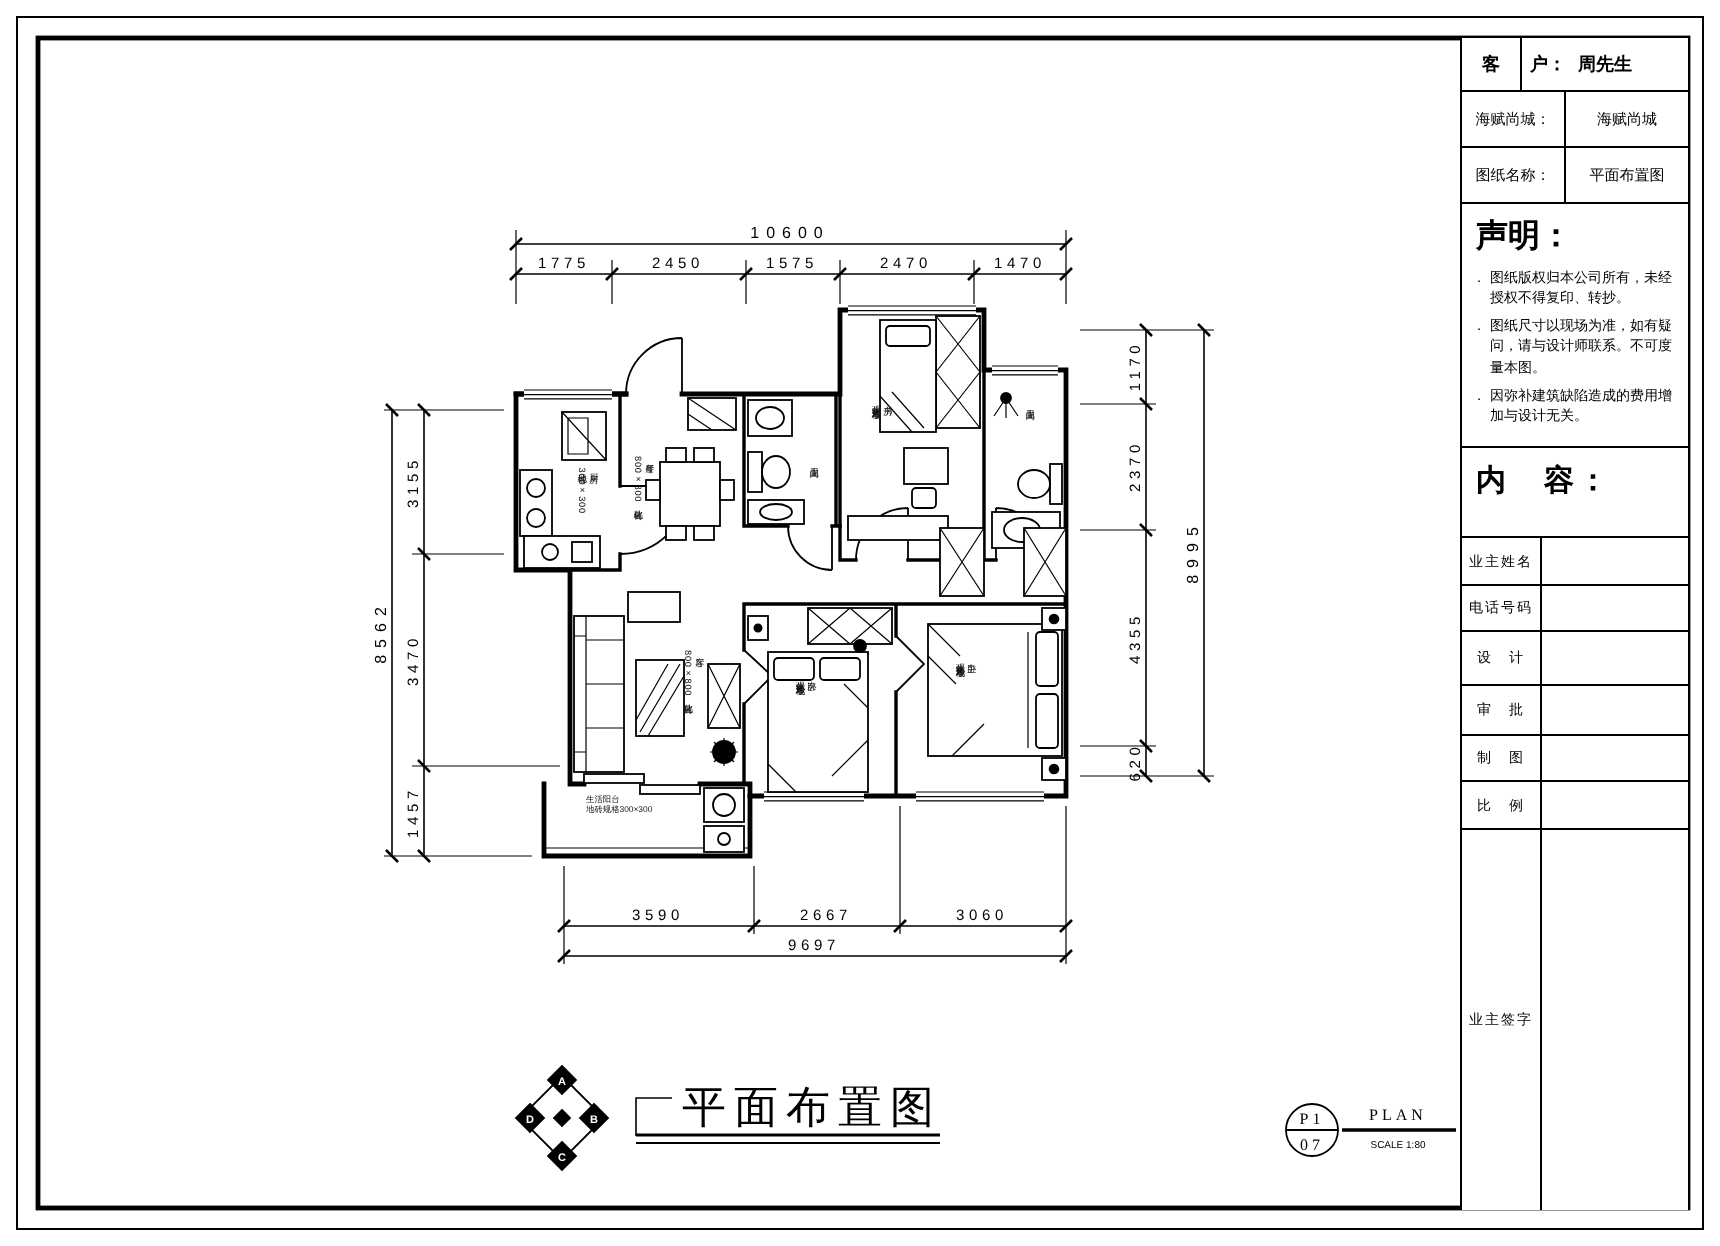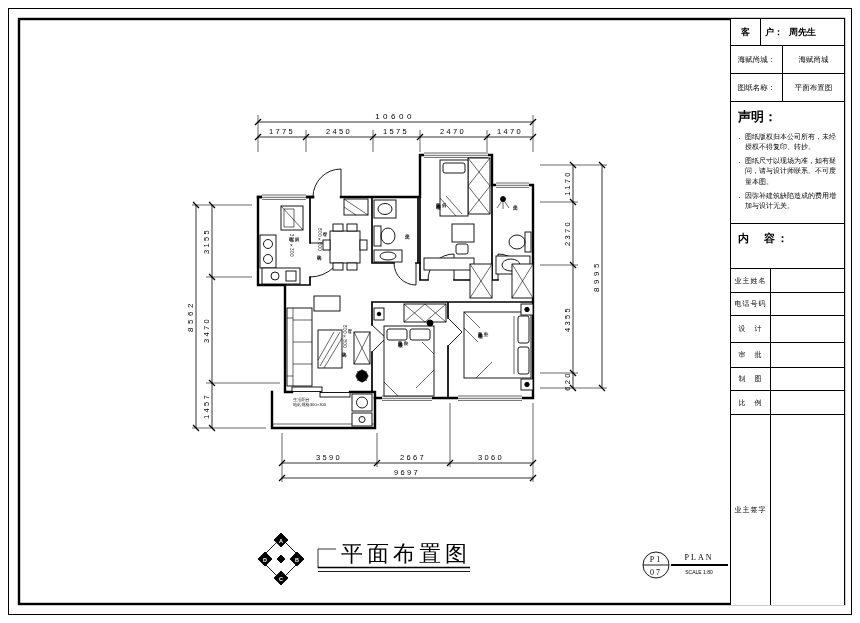--- a/index.html
+++ b/index.html
@@ -40,26 +40,26 @@
   .tb-row{display:flex;border-top:1px solid #000;box-sizing:border-box;align-items:center;}
   .r1{height:27px;font-weight:bold;font-size:9px;}
   .r2,.r3{height:28px;font-size:7.5px;}
   .c1{display:flex;align-items:center;justify-content:center;height:100%;
       border-right:1px solid #000;box-sizing:border-box;flex:none;}
   .r1 .c1{width:30px;font-size:9px;}
   .r2 .c1,.r3 .c1{width:52px;}
   .c2{flex:1;display:flex;align-items:center;justify-content:flex-start;padding-left:4px;gap:6px;}
   .r2 .c2,.r3 .c2{justify-content:center;padding-left:0;text-align:right;}
   .tb-stmt{height:122px;border-top:1.5px solid #000;box-sizing:border-box;padding:6px 5px 0 7px;}
-  .stmt-title{font-size:13px;font-weight:bold;margin-bottom:6px;}
+  .stmt-title{font-size:16px;font-weight:bold;margin-bottom:6px;}
   .tb-stmt ul{margin:0;padding:0;list-style:none;}
   .tb-stmt li{font-size:7px;line-height:1.45;margin-bottom:4px;padding-left:7px;position:relative;}
   .tb-stmt li::before{content:"．";position:absolute;left:-2px;top:0;}
   .tb-content{height:45px;border-top:1.5px solid #000;box-sizing:border-box;
-              font-size:11px;font-weight:bold;padding:7px 10px 0 7px;letter-spacing:2px;}
+              font-size:15px;font-weight:bold;padding:7px 10px 0 7px;letter-spacing:2px;}
   .tb-foot{flex:1;display:flex;flex-direction:column;border-top:1.5px solid #000;box-sizing:border-box;}
   .frow{display:flex;border-top:1px solid #000;box-sizing:border-box;}
   .frow:first-child{border-top:none;}
   .flabel{width:40px;flex:none;border-right:1px solid #000;box-sizing:border-box;
           display:flex;align-items:center;justify-content:center;font-size:7px;letter-spacing:1px;}
   .fval{flex:1;font-size:7px;display:flex;align-items:center;padding-left:4px;}
 </style>
 </head>
 <body>
 

